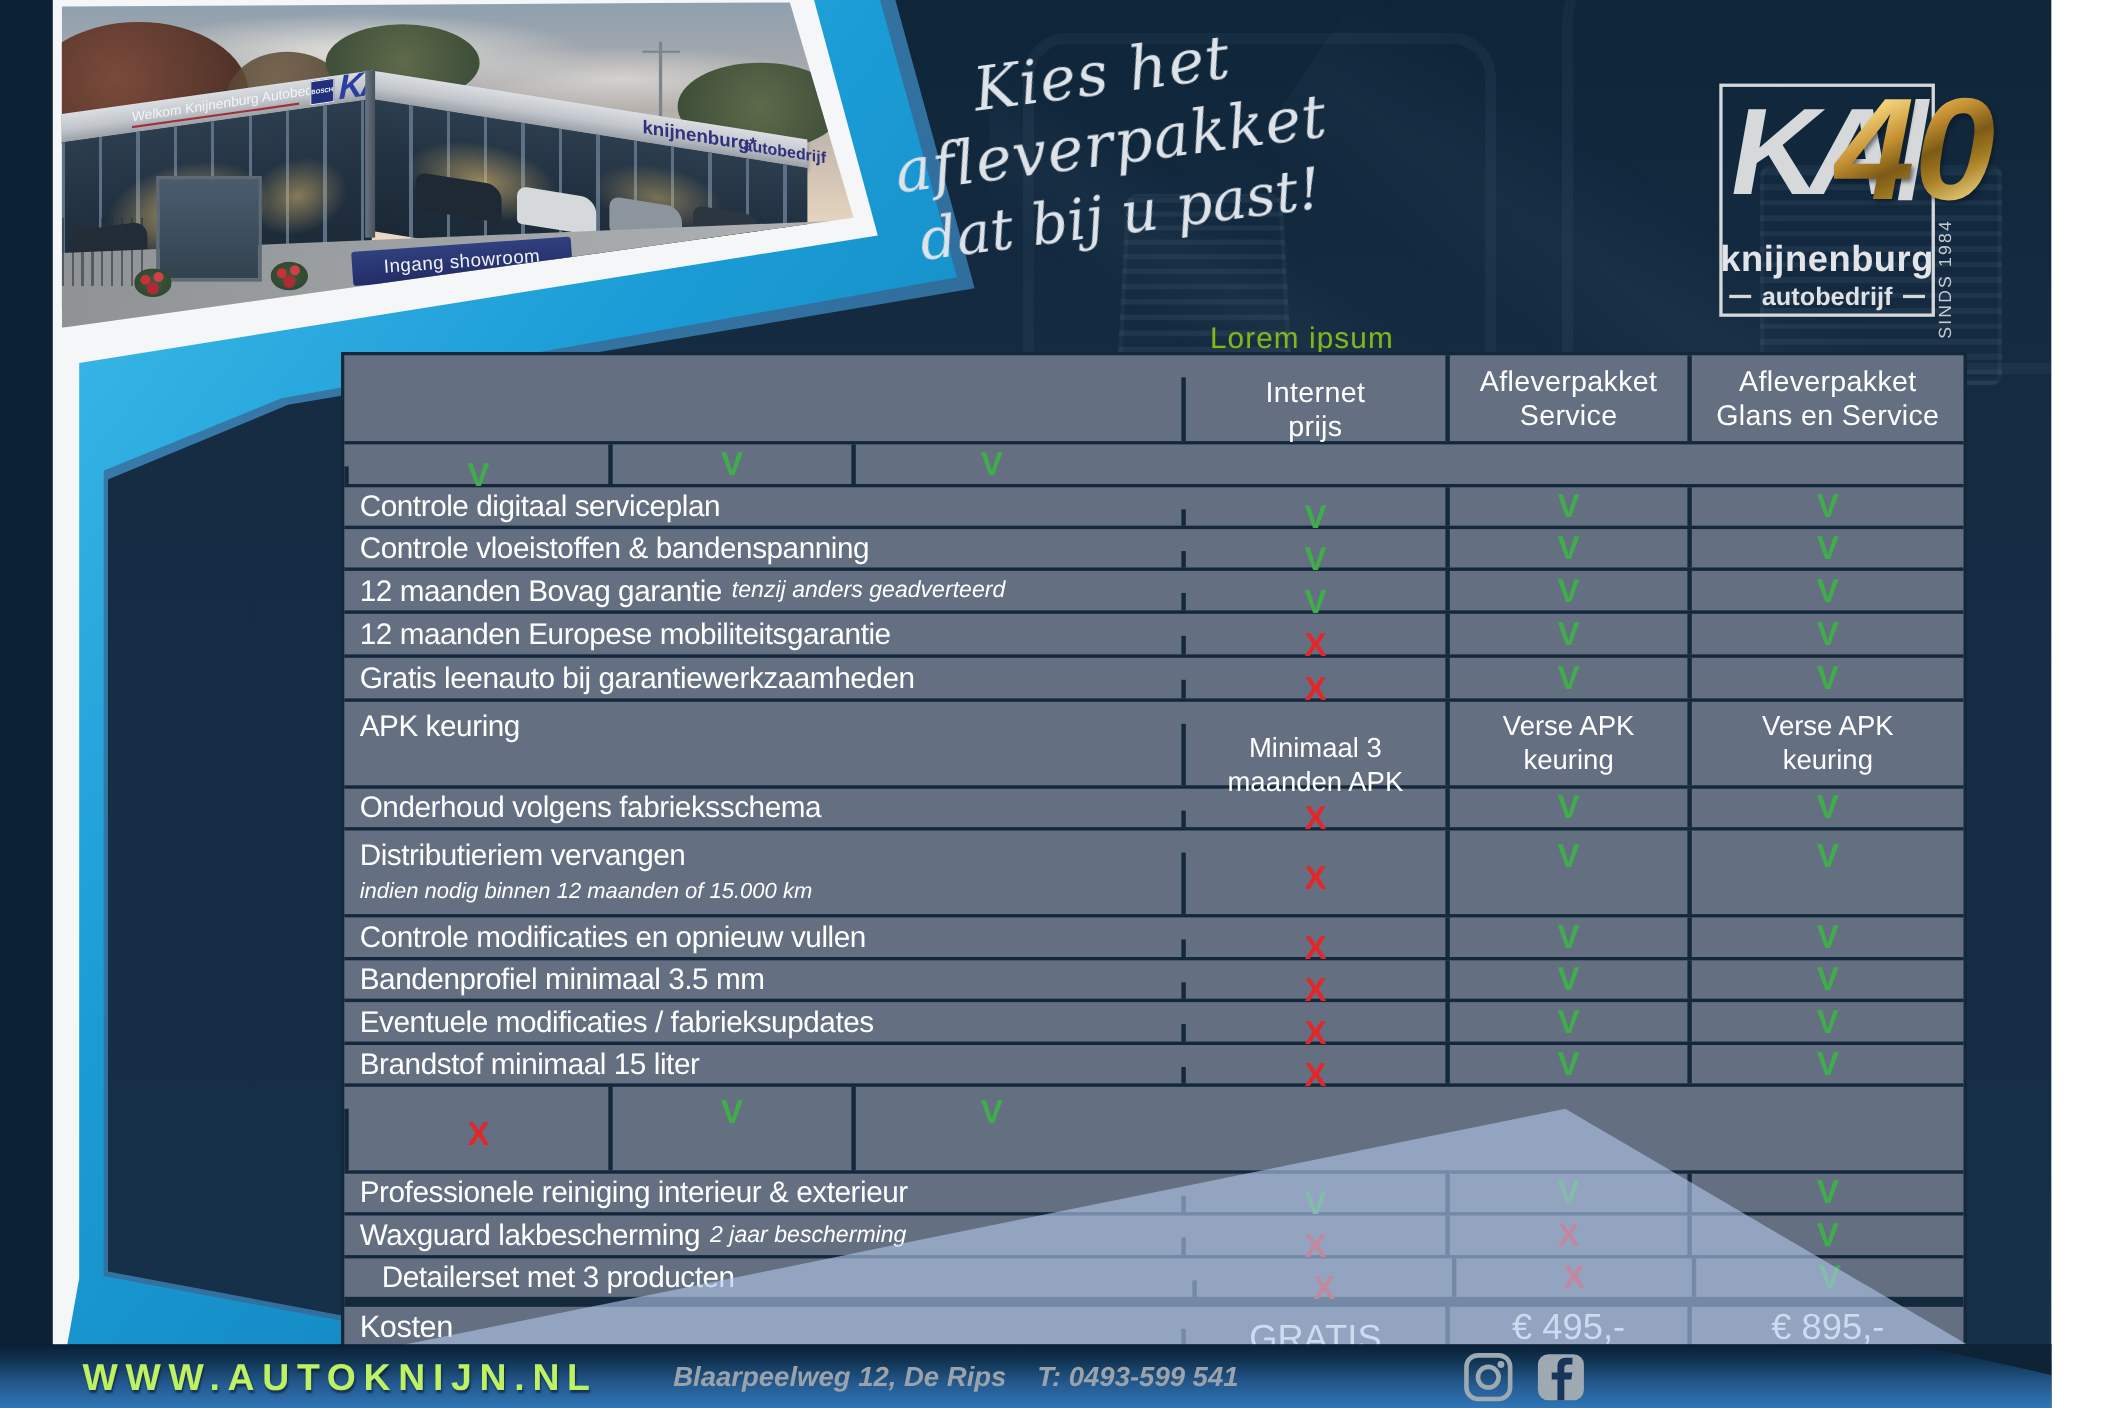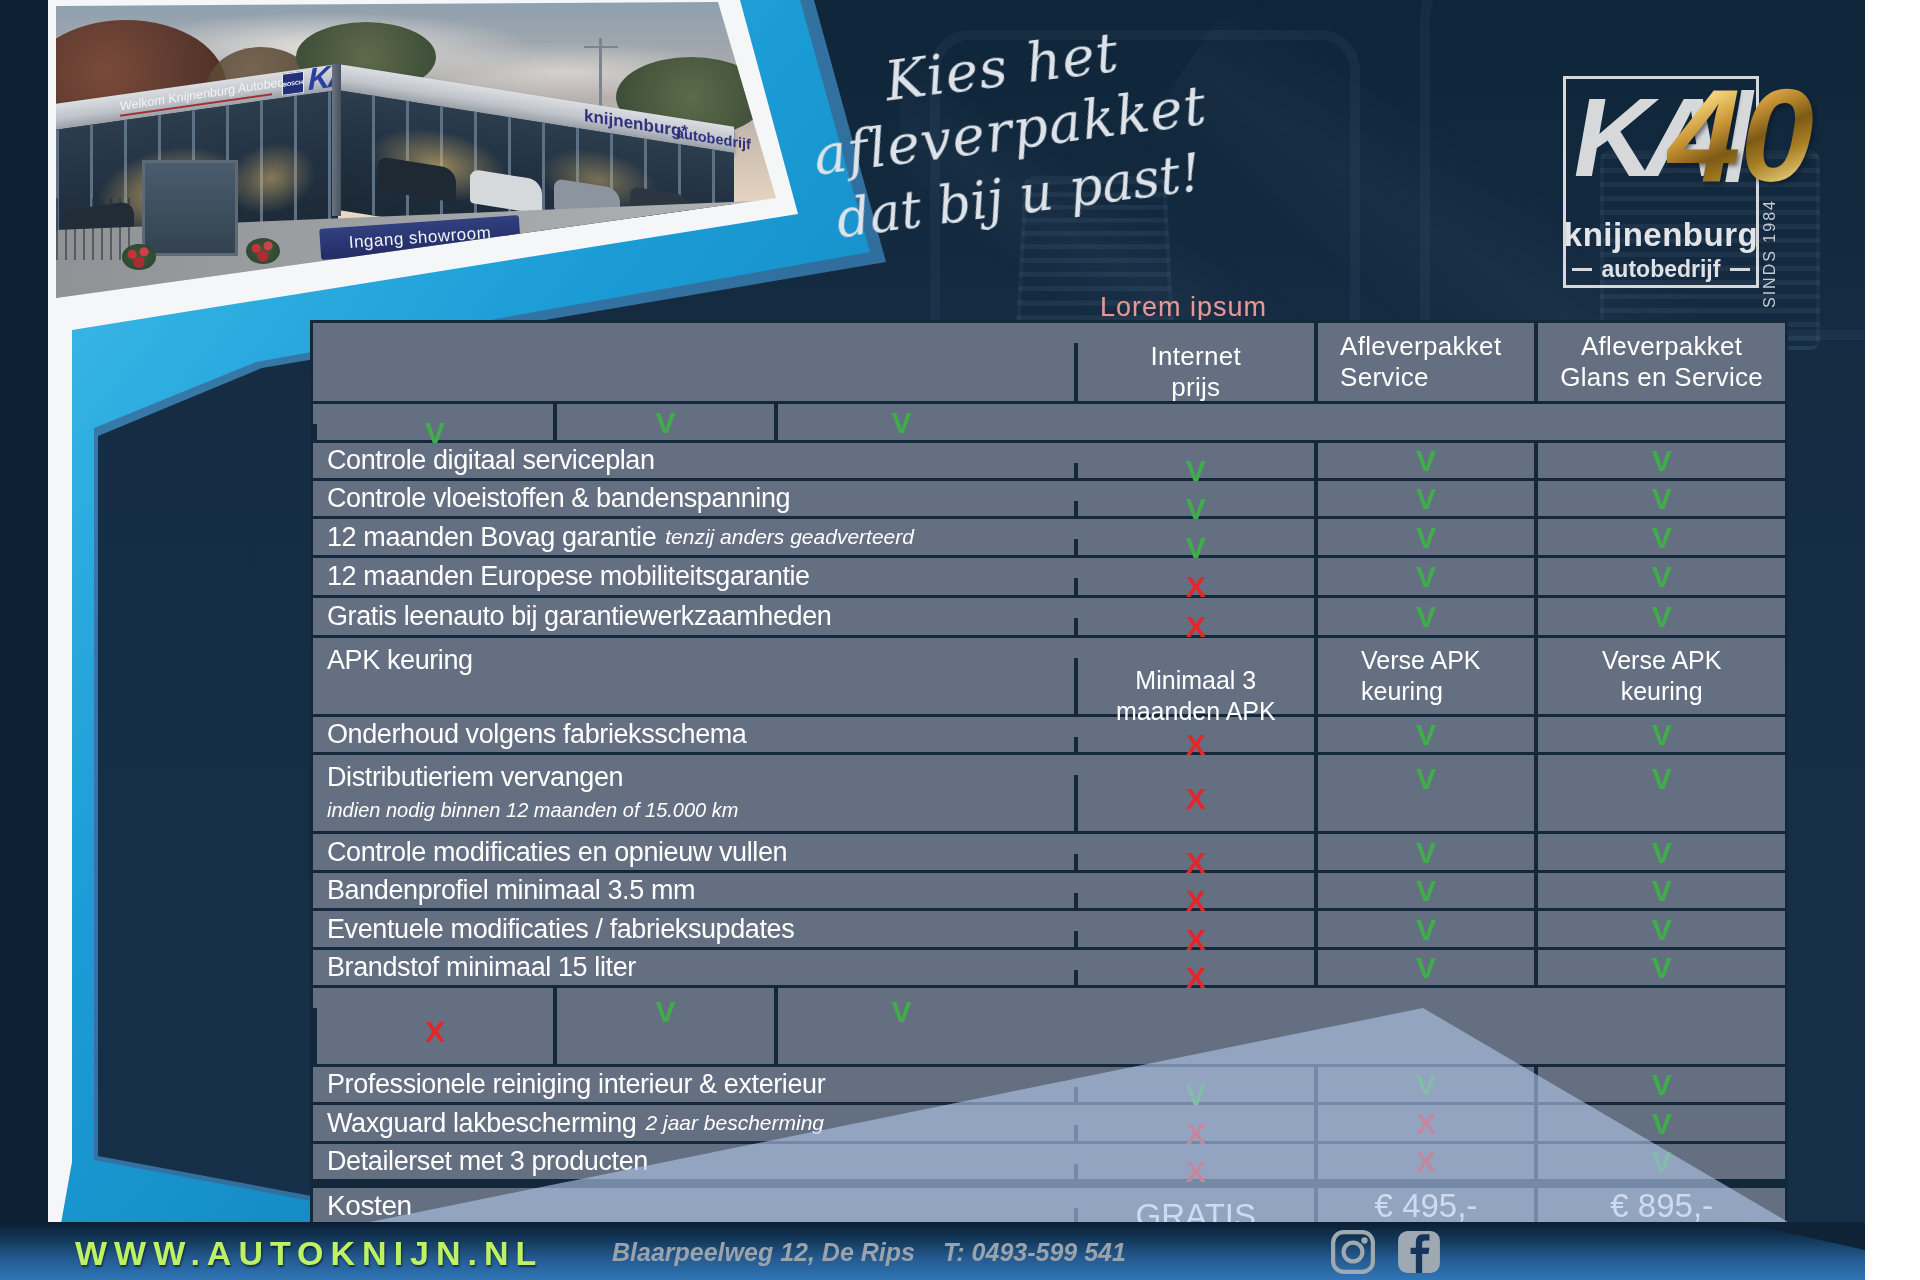--- a/index.html
+++ b/index.html
@@ -74,32 +74,32 @@
     filter:drop-shadow(2px 3px 2px rgba(10,20,30,.55));}
   .logo-name{position:absolute;left:8px;top:146px;width:196px;text-align:center;
     color:#e2e4e7;font-size:33px;font-weight:bold;letter-spacing:.5px;}
   .logo-sub{position:absolute;left:8px;top:186px;width:196px;display:flex;align-items:center;justify-content:center;
     color:#dfe1e4;font-size:23px;font-weight:bold;gap:10px;}
   .logo-sub .dash{width:20px;height:3px;background:#d6d8da;}
   .logo-since{position:absolute;left:206px;top:78px;height:160px;writing-mode:vertical-rl;transform:rotate(180deg);
     color:#c4cad0;font-size:16px;letter-spacing:2px;}
 
   
-  .watermark{left:1100px;top:292px;width:170px;font-size:27px;color:#fca5a5;opacity:.9;
+  .watermark{left:1100px;top:292px;width:170px;font-size:27px;color:#84cc16;opacity:.9;
     text-shadow:0 0 2px rgba(99,65,58,.6);letter-spacing:1px;}
 
   
   .pricing{left:310px;top:320px;width:1478px;border:3px solid #14283c;background:#14283c;}
   .tr{display:flex;width:100%;background:#656f82;}
   .tr + .tr{border-top:3px solid #14283c;}
   .tr.kosten{border-top:9px solid #14283c;}
   .td{display:flex;align-items:center;color:#ffffff;}
   .td.c1{width:762px;padding-left:14px;font-size:27px;letter-spacing:-.4px;}
   .td.c2{width:240px;border-left:4px solid #14283c;justify-content:center;text-align:center;margin-top:20px;}
-  .td.c3{width:221px;border-left:4px solid #14283c;justify-content:center;text-align:left;}
+  .td.c3{width:221px;border-left:4px solid #14283c;justify-content:center;text-align:center;}
   .td.c4{width:251px;border-left:4px solid #14283c;justify-content:center;text-align:center;}
   .thead{height:78px;}
   .thead .td{font-size:26px;letter-spacing:.3px;line-height:1.18;}
   .thead .hw2{display:inline-block;width:132px;}
   .thead .hw3{display:inline-block;width:172px;}
   .thead .hw4{display:inline-block;width:212px;}
   .row-tall .td{align-items:flex-start;padding-top:7px;}
   .row-tall .td.c1{display:block;padding-top:7px;}
   .lbl-sub-inline{font-style:italic;font-size:21px;margin-left:9px;letter-spacing:0;}
   .lbl-sub-block{font-style:italic;font-size:20px;margin-top:6px;letter-spacing:0;}
@@ -446,21 +446,21 @@
           <span class="mark mk-x">X</span>
         </div>
       <div class="td c3">
           <span class="mark mk-x">X</span>
         </div>
       <div class="td c4">
           <span class="mark mk-v">V</span>
         </div>
     </div>
 
-    <div class="tr" style="height:38px;">
+    <div class="tr" style="height:38px;padding-left:20px;">
       <div class="td c1">Detailerset met 3 producten</div>
       <div class="td c2">
           <span class="mark mk-x">X</span>
         </div>
       <div class="td c3">
           <span class="mark mk-x">X</span>
         </div>
       <div class="td c4">
           <span class="mark mk-v">V</span>
         </div>

